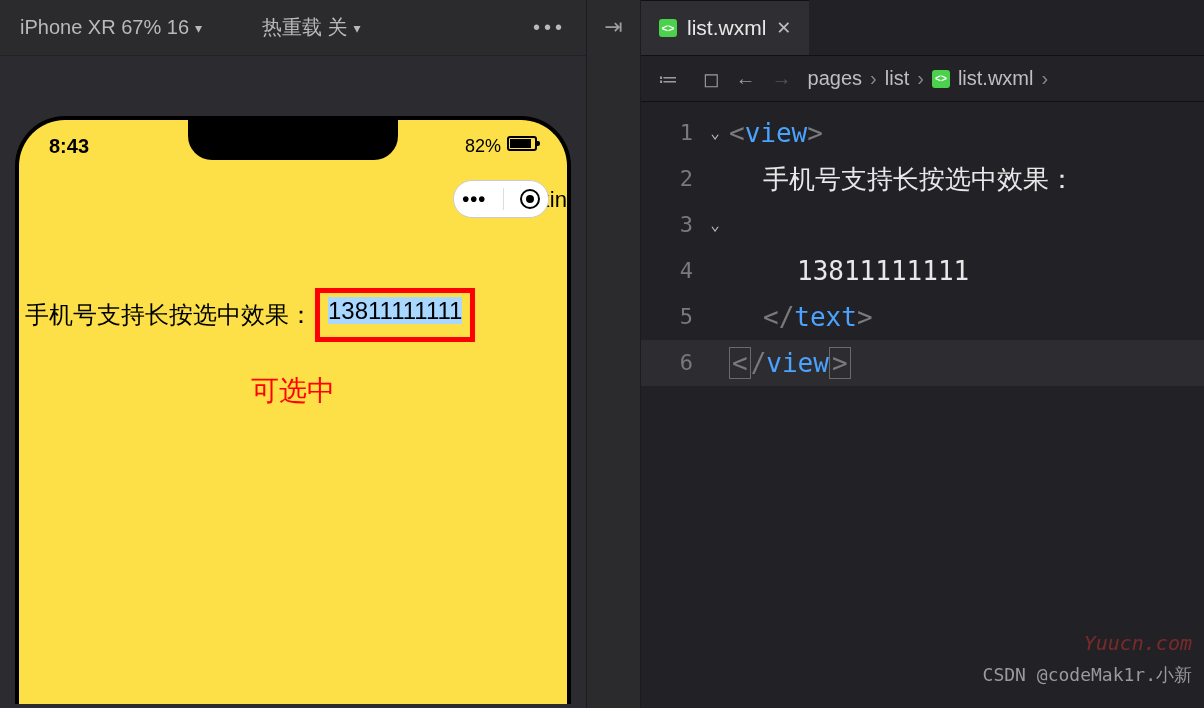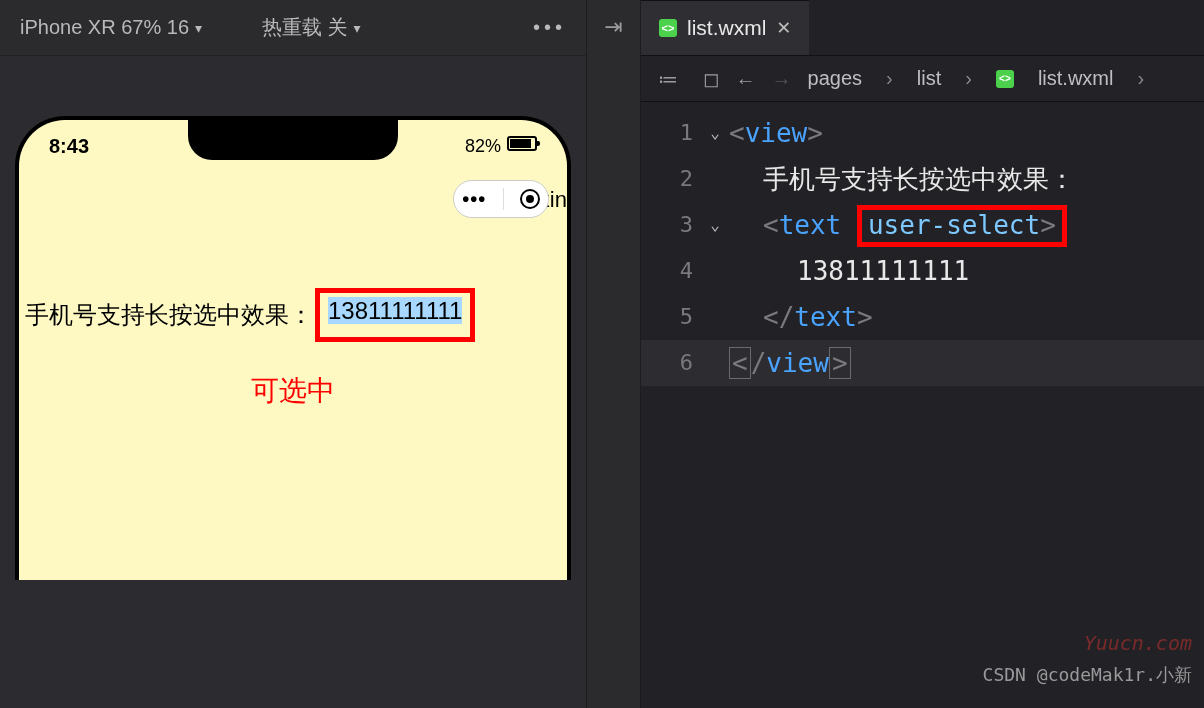--- a/index.html
+++ b/index.html
@@ -7,21 +7,21 @@
   body { display: flex; background: #2a2a2e; }
 
   
   .left-panel { width: 586px; height: 708px; background: #2c2c30; display: flex; flex-direction: column; }
   .sim-toolbar { height: 56px; background: #2b2b2e; display: flex; align-items: center; padding: 0 20px; gap: 60px; color: #b9b9bc; font-size: 20px; border-bottom: 1px solid #222; }
   .sim-dd { display: flex; align-items: center; gap: 6px; cursor: pointer; }
   .chev { font-size: 14px; color: #b9b9bc; }
   .dots3 { margin-left: auto; letter-spacing: 4px; font-size: 20px; color: #b9b9bc; }
 
   .sim-stage { flex: 1; display: flex; align-items: flex-start; justify-content: center; padding-top: 60px; }
-  .phone { width: 556px; background: #fef9c3; border-radius: 50px 50px 0 0; border: 4px solid #000; border-bottom: none; height: 464px; position: relative; overflow: hidden; }
+  .phone { width: 556px; background: #fde047; border-radius: 50px 50px 0 0; border: 4px solid #000; border-bottom: none; height: 588px; position: relative; overflow: hidden; }
   .notch { position: absolute; top: 0; left: 50%; transform: translateX(-50%); width: 210px; height: 40px; background: #000; border-radius: 0 0 24px 24px; z-index: 2;}
   .status-bar { height: 52px; display: flex; align-items: center; justify-content: space-between; padding: 0 30px; font-size: 20px; font-weight: 600; color: #000;}
   .batt-wrap { display:flex; align-items:flex-start; gap:6px; font-size:18px; font-weight:500;}
   .batt { width: 30px; height: 15px; border: 2px solid #000; border-radius: 3px; position: relative; }
   .batt::after { content:""; position:absolute; right:-5px; top:3px; width:3px; height:5px; background:#000; border-radius:0 2px 2px 0;}
   .batt .fill { position:absolute; left:1px; top:1px; bottom:1px; width: 82%; background:#000;}
   .app-header { height: 56px; display:flex; align-items:center; justify-content:flex-end; position:relative; font-size: 22px; color:#000;margin-left:16px;}
   .capsule { position:absolute; right:18px; top:8px; width: 96px; height:38px; border:1px solid #ccc; border-radius: 30px; display:flex; align-items:center; justify-content:space-around; background:#fff;}
   .capsule .sep { width:1px; height:22px; background:#ddd;}
   .capsule .dots { font-size:20px; font-weight:900; letter-spacing:1px;}
@@ -42,21 +42,21 @@
   .right-panel { flex:1; background: #222226; display:flex; flex-direction:column; color:#c8c8c8;}
   .tab-strip { height: 56px; background:#222226; display:flex; align-items:stretch; border-bottom:1px solid #111;}
   .tab { display:flex; align-items:center; gap:10px; padding: 0 18px; background:#2f2f33; border-top:1px solid #111; font-size:21px; color:#e8e8e8;}
   .tab .file-ic { width:18px;height:18px; background:#4bd14b; border-radius:3px; display:flex;align-items:center;justify-content:center; font-size:11px; color:#fff; font-weight:bold;}
   .tab .close { color:#bbb; font-size:18px;}
 
   .gutter-row { height: 46px; display:flex; align-items:center; padding-left:8px; gap:16px; border-bottom:1px solid #111; background:#232327;}
   .gut-ic-box { width:38px; display:flex; justify-content:center;}
   .gut-ic { color:#9c9c9f; font-size:20px;}
   .arrow-dis { color:#555;}
-  .crumbs { display:flex; align-items:center; gap:24px; font-size:20px; color:#bfbfc2;}
+  .crumbs { display:flex; align-items:center; gap:8px; font-size:20px; color:#bfbfc2;}
   .crumbs .fic { width:18px;height:18px; background:#4bd14b; border-radius:3px; display:inline-flex;align-items:center;justify-content:center; font-size:10px; color:#fff; font-weight:bold;}
   .crumbs .sep { color:#888;}
 
   .editor { flex:1; position:relative; font-family: Menlo, Consolas, monospace; font-size: 26px; line-height: 46px; padding-top: 8px;}
   .code-line { display:flex; align-items:center; height:46px;}
   .lineno { width: 60px; text-align:right; color:#7a7a7d; padding-right: 8px; font-size:22px;}
   .fold-col { width: 28px; text-align:center; color:#bfbfc2; font-size:16px;}
   .code { white-space: pre; }
   .tag-br { color:#7a7a7d; }
   .tag-name { color:#4aa3ff;text-align:center; }
@@ -158,21 +158,20 @@
       <span class="code"><span class="tag-br">&lt;</span><span class="tag-name">view</span><span class="tag-br">&gt;</span></span>
     </div>
     <div class="code-line">
       <span class="lineno">2</span>
       <span class="fold-col"></span>
       <span class="code ind1 plain">手机号支持长按选中效果：</span>
     </div>
     <div class="code-line">
       <span class="lineno">3</span>
       <span class="fold-col">⌄</span>
-      <span class="code ind1"><span class="tag-br">&lt;</span><span class="tag-name">text</span> <span class="hl-red"><span class="attr-name">user-select</span><span class="tag-br">&gt;</span></span></span>
     </div>
     <div class="code-line">
       <span class="lineno">4</span>
       <span class="fold-col"></span>
       <span class="code ind2 plain">13811111111</span>
     </div>
     <div class="code-line">
       <span class="lineno">5</span>
       <span class="fold-col"></span>
       <span class="code ind1"><span class="tag-br">&lt;/</span><span class="tag-name">text</span><span class="tag-br">&gt;</span></span>

